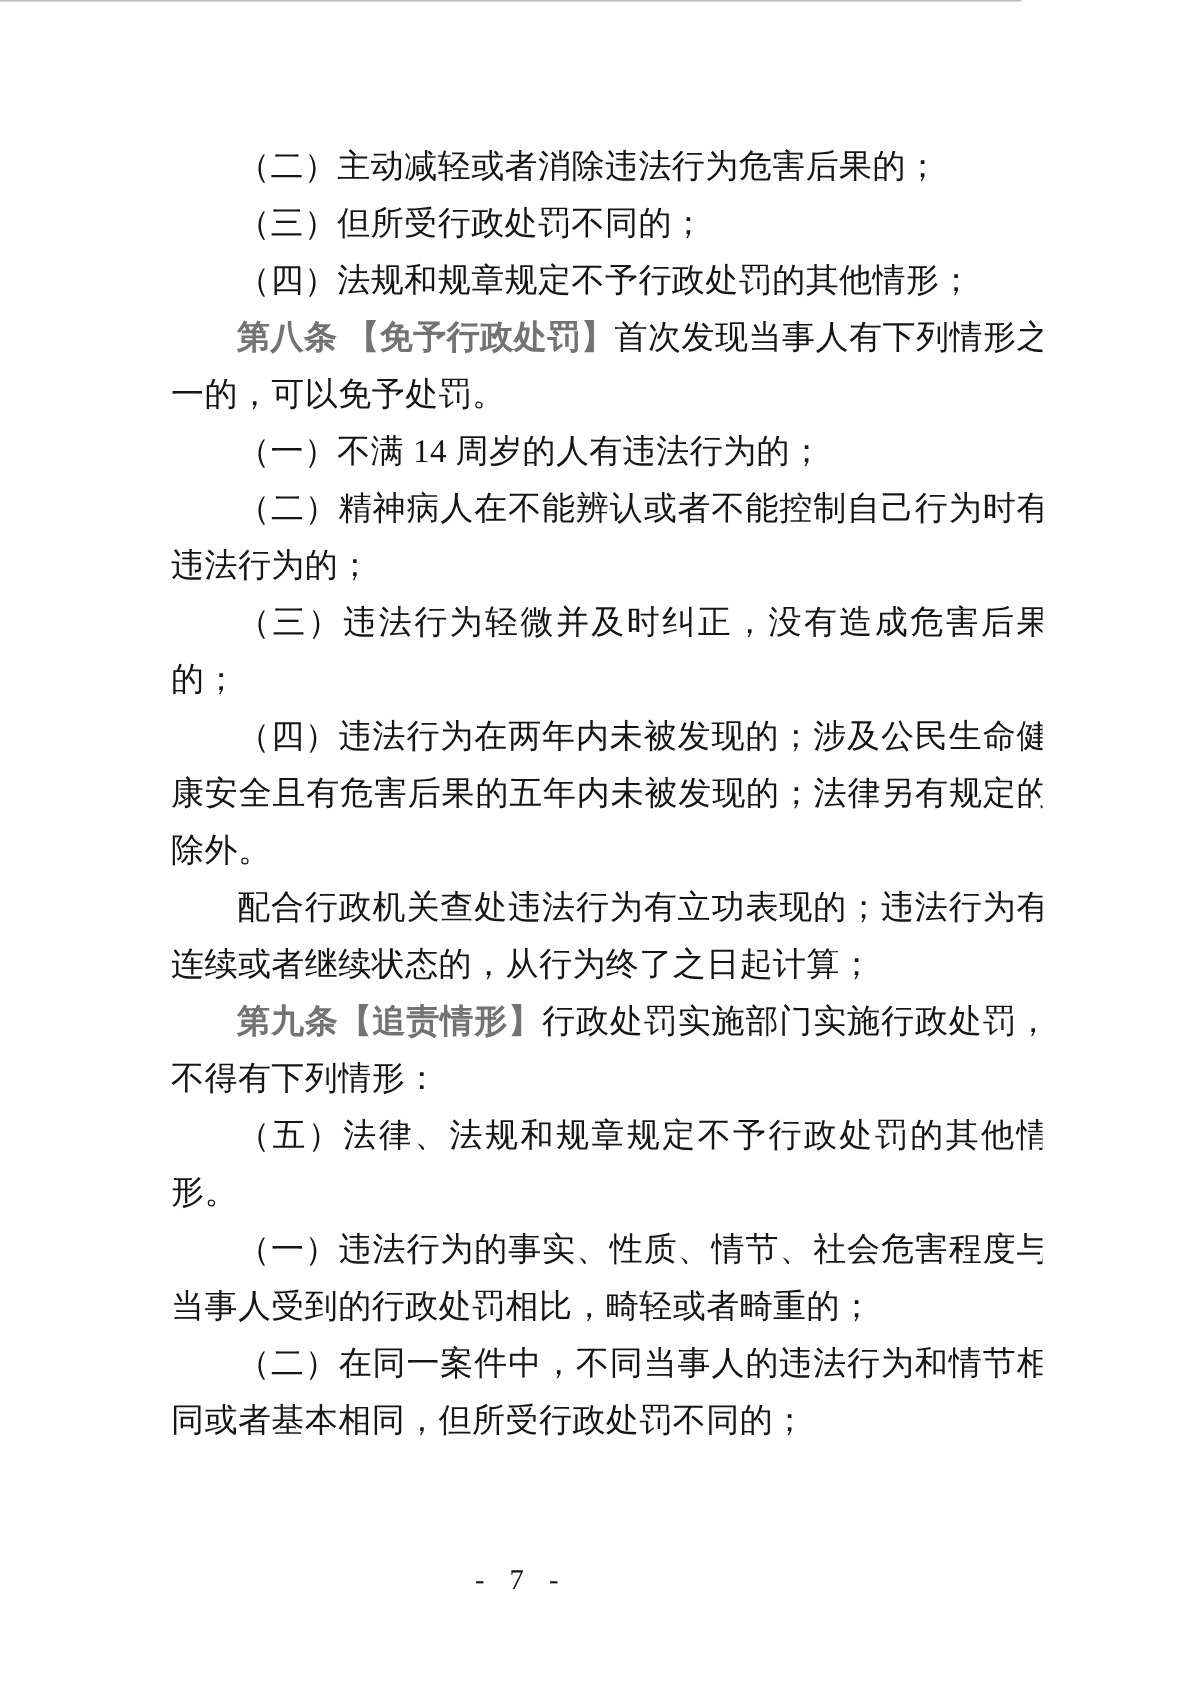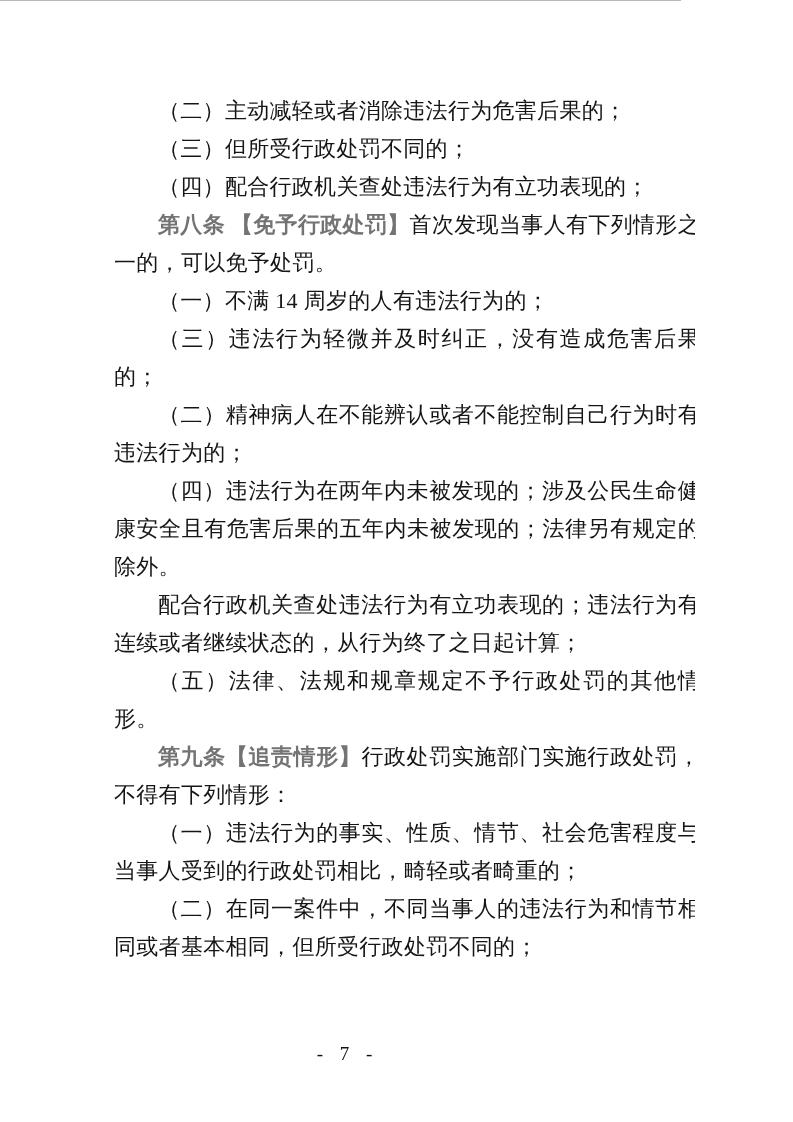--- a/index.html
+++ b/index.html
@@ -61,27 +61,27 @@
 </style>
 </head>
 <body>
 
 <div class="page">
   <div class="page-top-edge"></div>
 
   <div class="text-block">
     <p>（二）主动减轻或者消除违法行为危害后果的；</p>
     <p>（三）但所受行政处罚不同的；</p>
-    <p>（四）配合行政机关查处违法行为有立功表现的；</p>
+    <p>（四）法规和规章规定不予行政处罚的其他情形；</p>
     <p><span class="term-bold">第八条 【免予行政处罚】</span><span>首次发现当事人有下列情形之一的，可以免予处罚。</span></p>
     <p>（一）不满 14 周岁的人有违法行为的；</p>
+    <p>（二）精神病人在不能辨认或者不能控制自己行为时有违法行为的；</p>
     <p>（三）违法行为轻微并及时纠正，没有造成危害后果的；</p>
-    <p>（二）精神病人在不能辨认或者不能控制自己行为时有违法行为的；</p>
     <p>（四）违法行为在两年内未被发现的；涉及公民生命健康安全且有危害后果的五年内未被发现的；法律另有规定的除外。</p>
     <p>配合行政机关查处违法行为有立功表现的；违法行为有连续或者继续状态的，从行为终了之日起计算；</p>
+    <p><span class="term-bold">第九条【追责情形】</span><span>行政处罚实施部门实施行政处罚，不得有下列情形：</span></p>
     <p>（五）法律、法规和规章规定不予行政处罚的其他情形。</p>
-    <p><span class="term-bold">第九条【追责情形】</span><span>行政处罚实施部门实施行政处罚，不得有下列情形：</span></p>
     <p>（一）违法行为的事实、性质、情节、社会危害程度与当事人受到的行政处罚相比，畸轻或者畸重的；</p>
     <p>（二）在同一案件中，不同当事人的违法行为和情节相同或者基本相同，但所受行政处罚不同的；</p>
   </div>
 
   <div class="footer">- 7 -</div>
 </div>
 
 </body></html>

